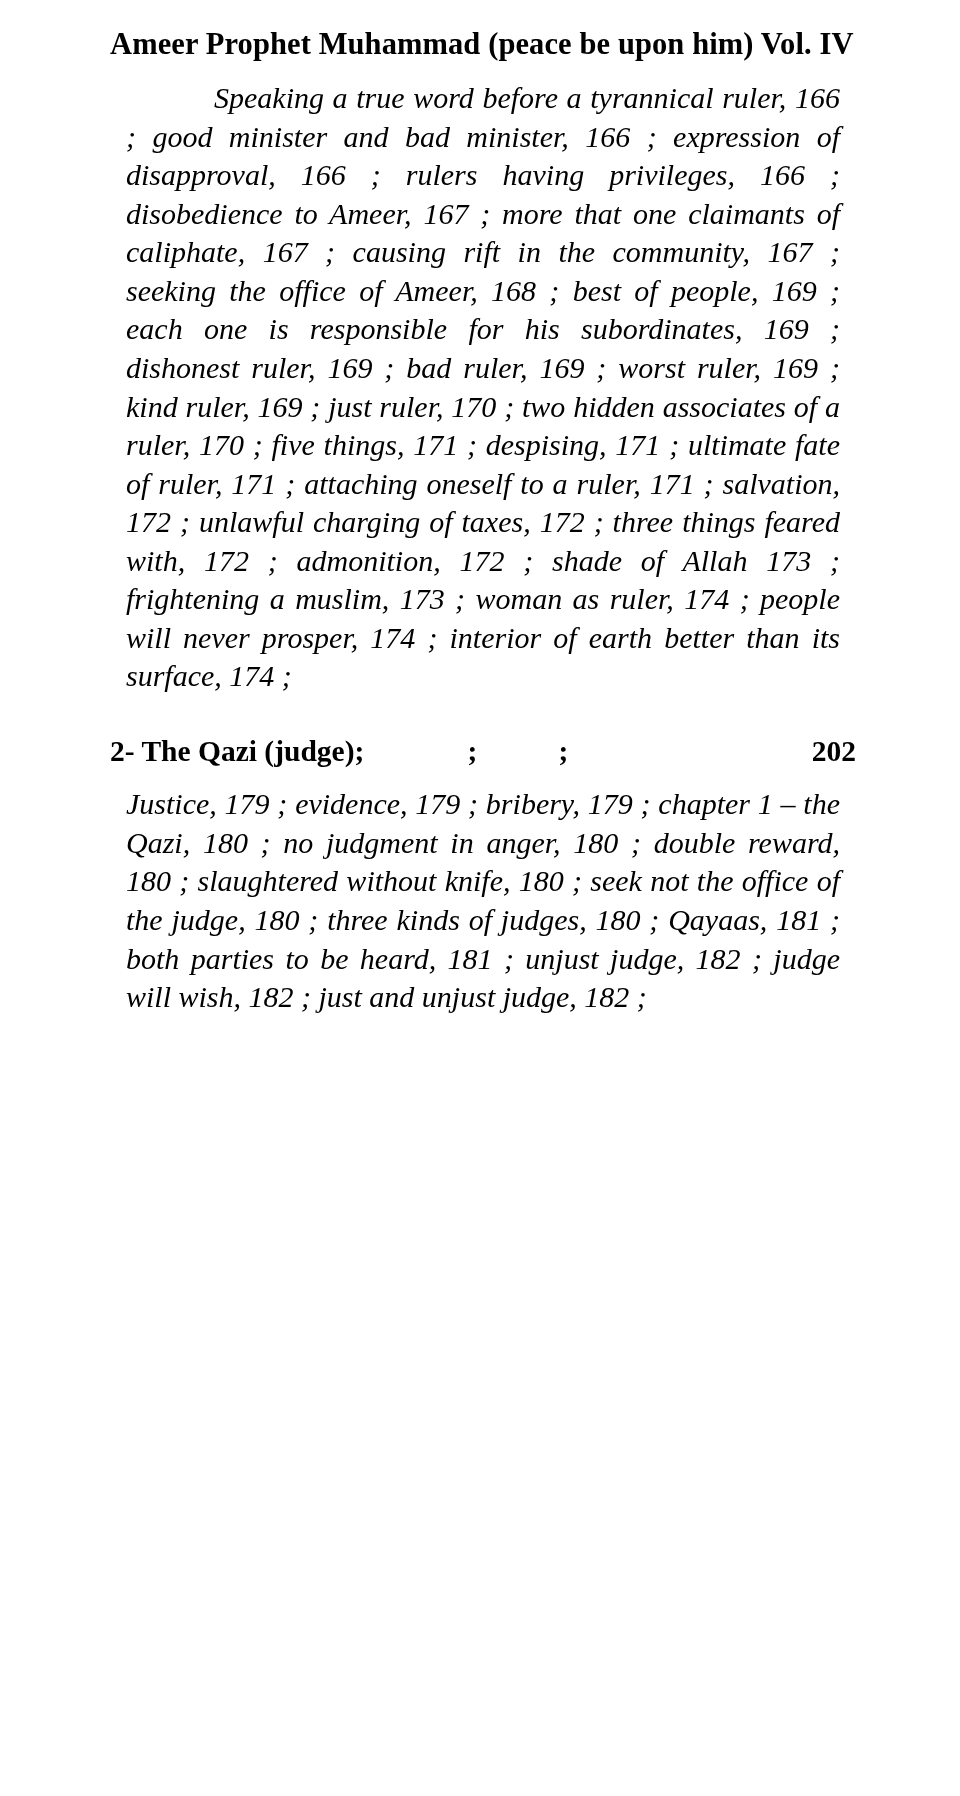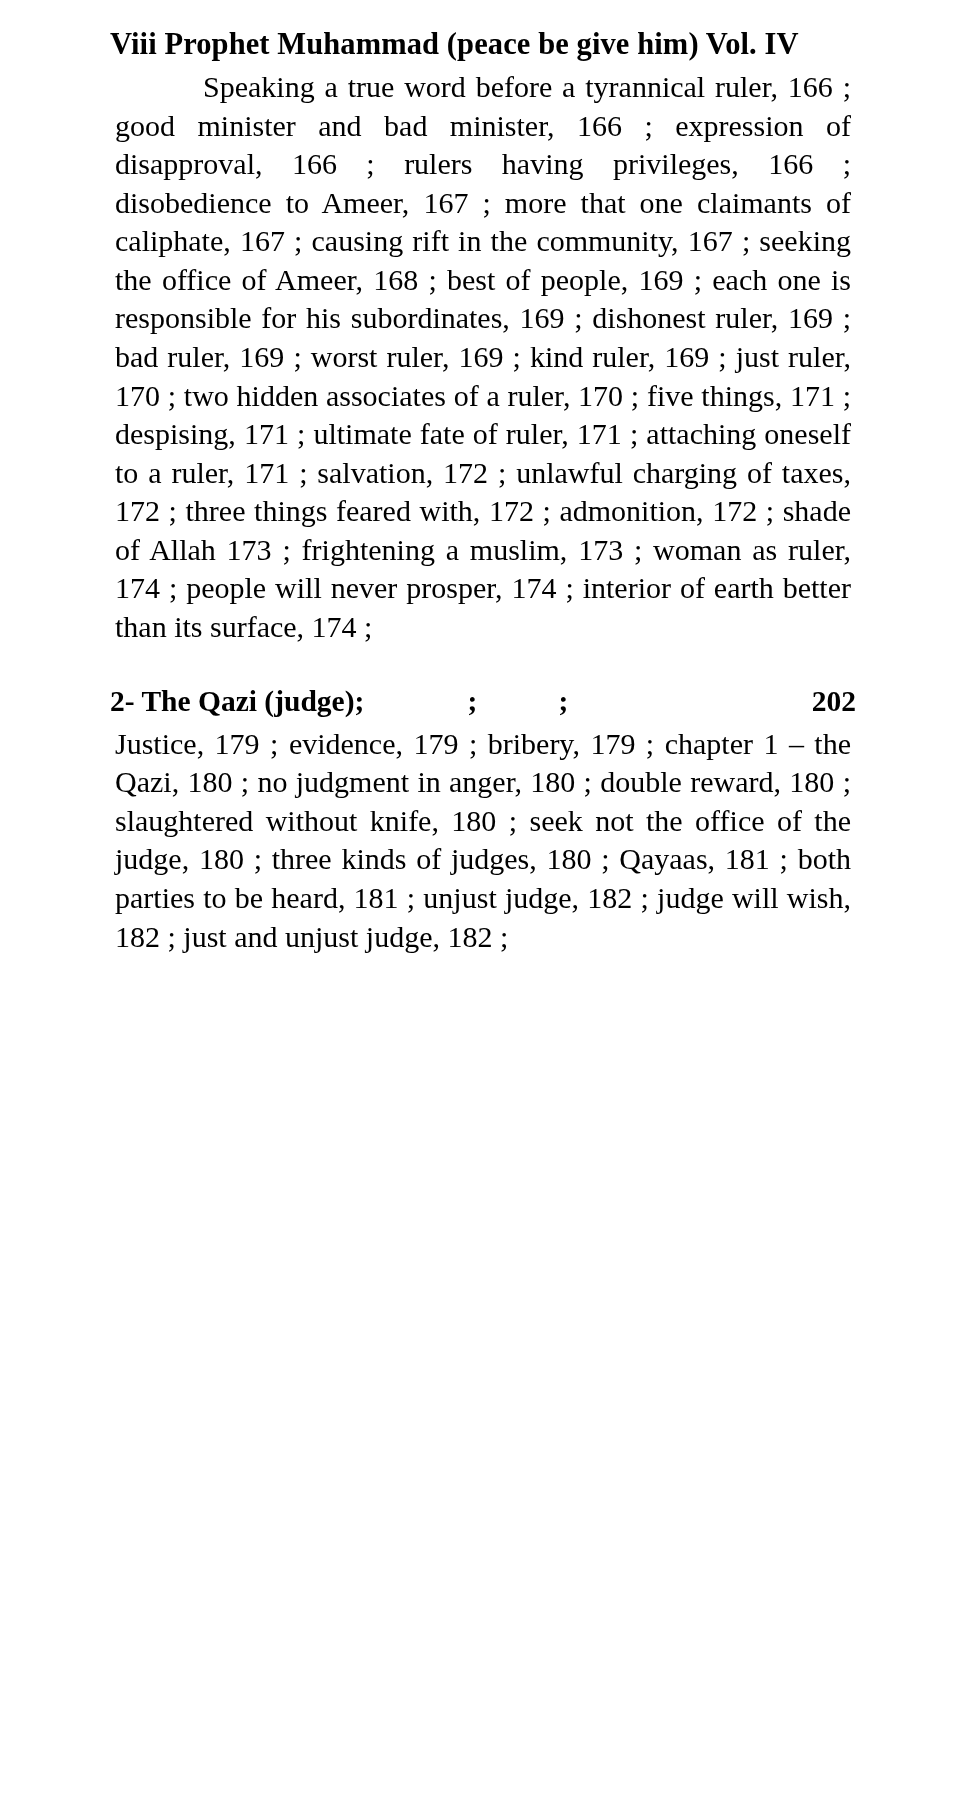--- a/index.html
+++ b/index.html
@@ -54,29 +54,30 @@
     white-space: pre;
   }
   .sh-page {
     margin-left: auto;
     font-weight: bold;
   }
   .second-block {
     margin-top: 30px;
   }
   .flow p {
-    margin: 5px;
+    margin: 16px;
+    font-style: italic;
   }
 </style>
 </head>
 <body>
 
 <div class="page">
 
-  <div class="header">Viii Prophet Muhammad (peace be give him) Vol. IV</div>
+  <div class="header">Ameer Prophet Muhammad (peace be upon him) Vol. IV</div>
 
   <div class="flow">
 
     <p class="body-text indent-first">Speaking a true word before a tyrannical ruler, 166 ; good minister and bad minister, 166 ; expression of disapproval, 166 ; rulers having privileges, 166 ; disobedience to Ameer, 167 ; more that one claimants of caliphate, 167 ; causing rift in the community, 167 ; seeking the office of Ameer, 168 ; best of people, 169 ; each one is responsible for his subordinates, 169 ; dishonest ruler, 169 ; bad ruler, 169 ; worst ruler, 169 ; kind ruler, 169 ; just ruler, 170 ; two hidden associates of a ruler, 170 ; five things, 171 ; despising, 171 ; ultimate fate of ruler, 171 ; attaching oneself to a ruler, 171 ; salvation, 172 ; unlawful charging of taxes, 172 ; three things feared with, 172 ; admonition, 172 ; shade of Allah 173 ; frightening a muslim, 173 ; woman as ruler, 174 ; people will never prosper, 174 ; interior of earth better than its surface, 174 ;</p>
 
 
     <div class="section-heading">
       <span class="sh-title">2- The Qazi (judge)</span>
       <span class="sh-dots">;              ;           ;</span>
       <span class="sh-page">202</span>

